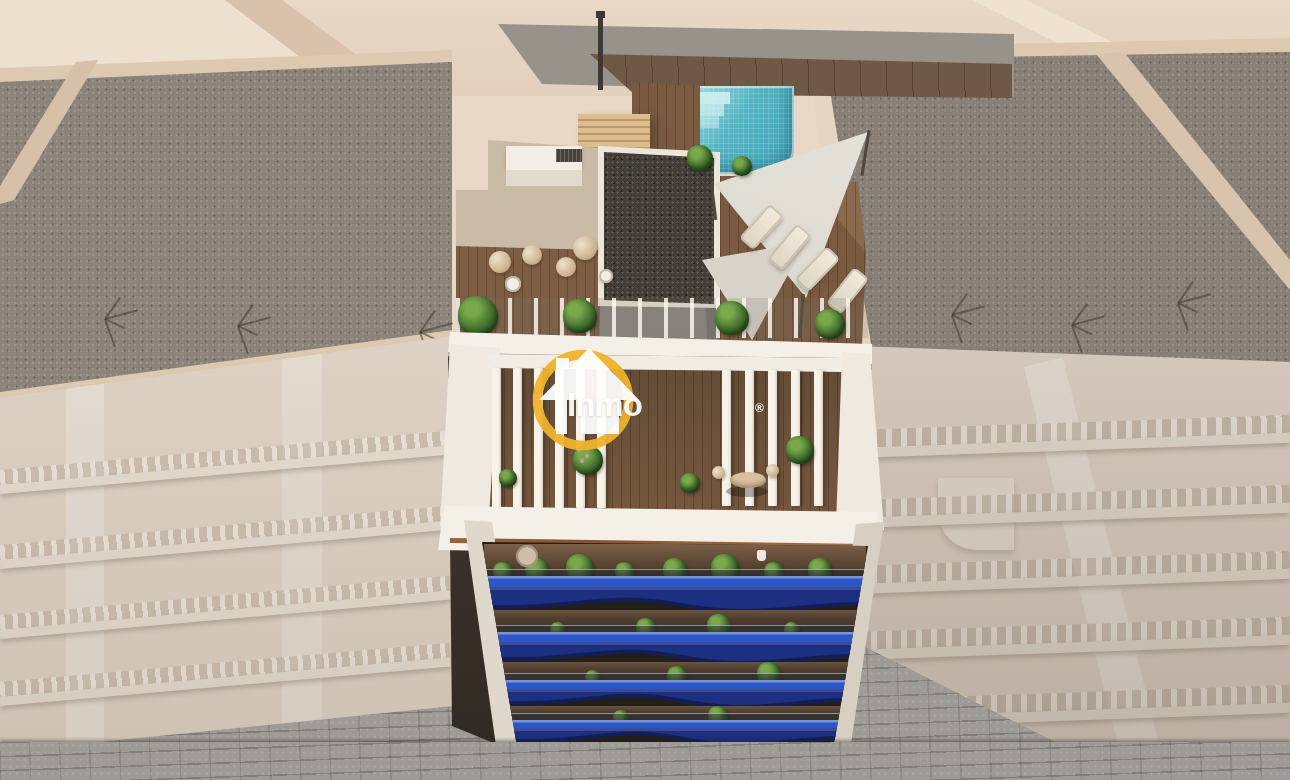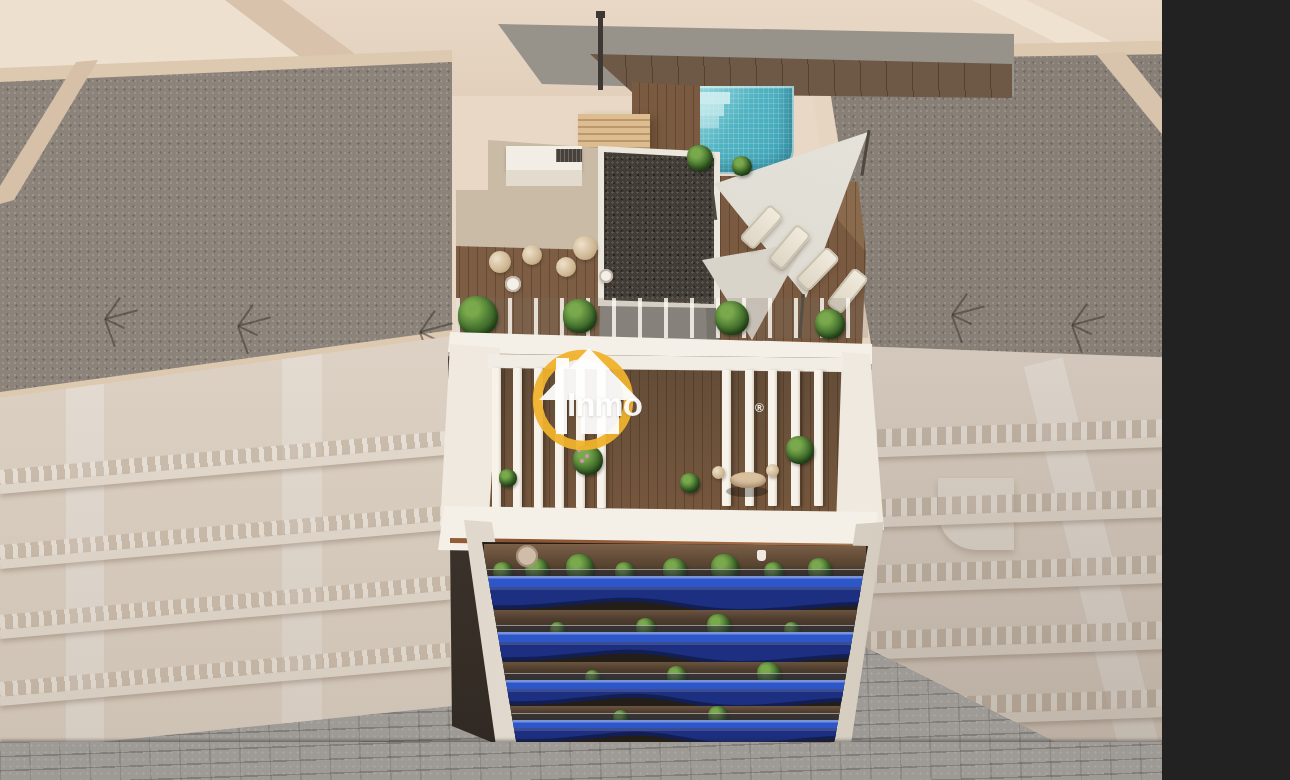--- a/index.html
+++ b/index.html
@@ -1,17 +1,17 @@
 <!DOCTYPE html>
 <html style="--c-ground-beige: #e8d8c5; --c-ground-plateau: #eee0cf; --c-ground-slope: #d8c2ab; --c-ground-path: #efe2d1; --c-parapet-beige: #ddc8b0; --c-roof-gravel: #8c837a; --c-facade-wash: #e6dccf; --c-facade-shadow: #b9aea4; --c-street-gray: #9e9a95; --c-building-white: #f5f0e7; --c-pool-turquoise: #52b3c2; --c-pool-light: #9bdce1; --c-pool-deep: #3da4b8; --c-deck-wood: #7a5b41; --c-deck-wood-dark: #5f452f; --c-wood-floor: #7b5a3f; --c-pergola-wood: #ddbd90; --c-cabinet-wood: #c9a376; --c-core-gray: #93908a; --c-core-gray-dark: #7f7b75; --c-core-roof-dark: #413c36; --c-sail-light: #eceae3; --c-sail-shade: #d9d4ca; --c-balcony-blue-top: #2d57c8; --c-balcony-blue-front: #1c2f80; --c-balcony-blue-deep: #131f52; --c-plant-green: #4d7a33; --c-plant-green-dark: #2c501f; --c-plant-green-light: #79a94c; --c-wicker: #cdb591; --c-copper: #bb8158; --c-logo-yellow: #f0b22c; --c-text-white: #ffffff; --c-interior-dark: #3a322b; --c-gap-shadow: #2f2822;"><head>
 <meta charset="utf-8">
 <style>
   html,body{margin:0;padding:0;background:#222;}
   #stage{
-    position:relative;width:1162px;height:780px;overflow:hidden;
+    position:relative;width:1290px;height:780px;overflow:hidden;
     font-family:"Liberation Sans",sans-serif;
     background:var(--c-ground-beige,#e8d8c5);
   }
   #stage div,#stage span{position:absolute;}
   .full{inset:0;}
   
   .gravel{
     background-color:var(--c-roof-gravel,#8c837a);
     background-image:
       radial-gradient(rgba(255,255,255,.14) 1px, transparent 1.4px),

